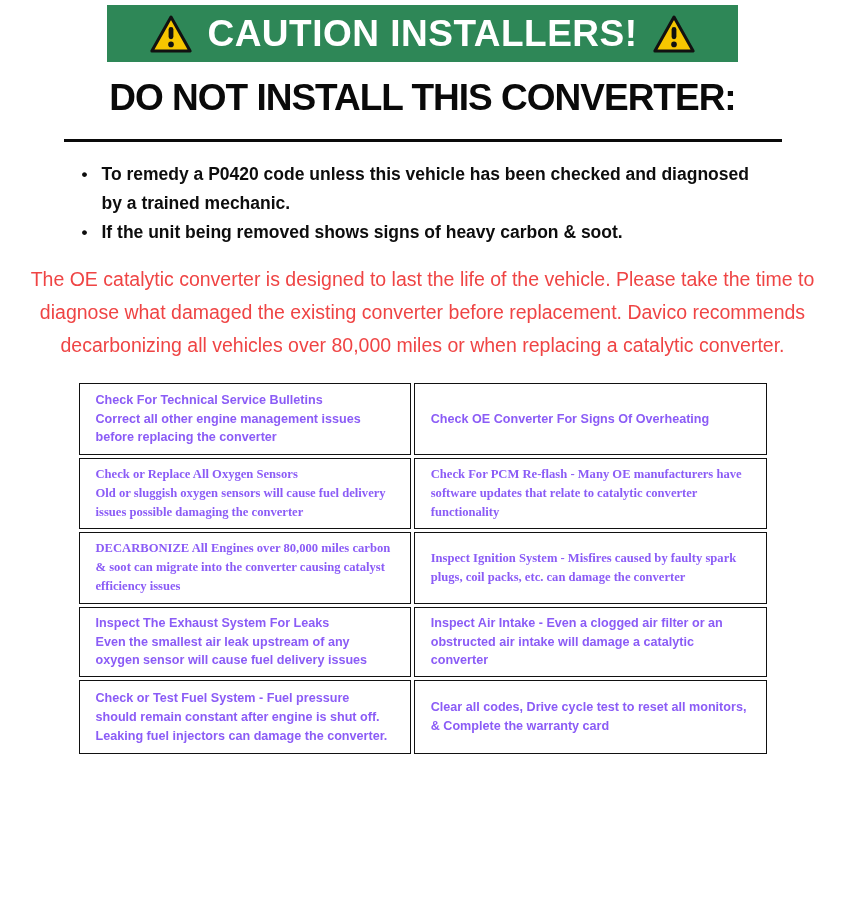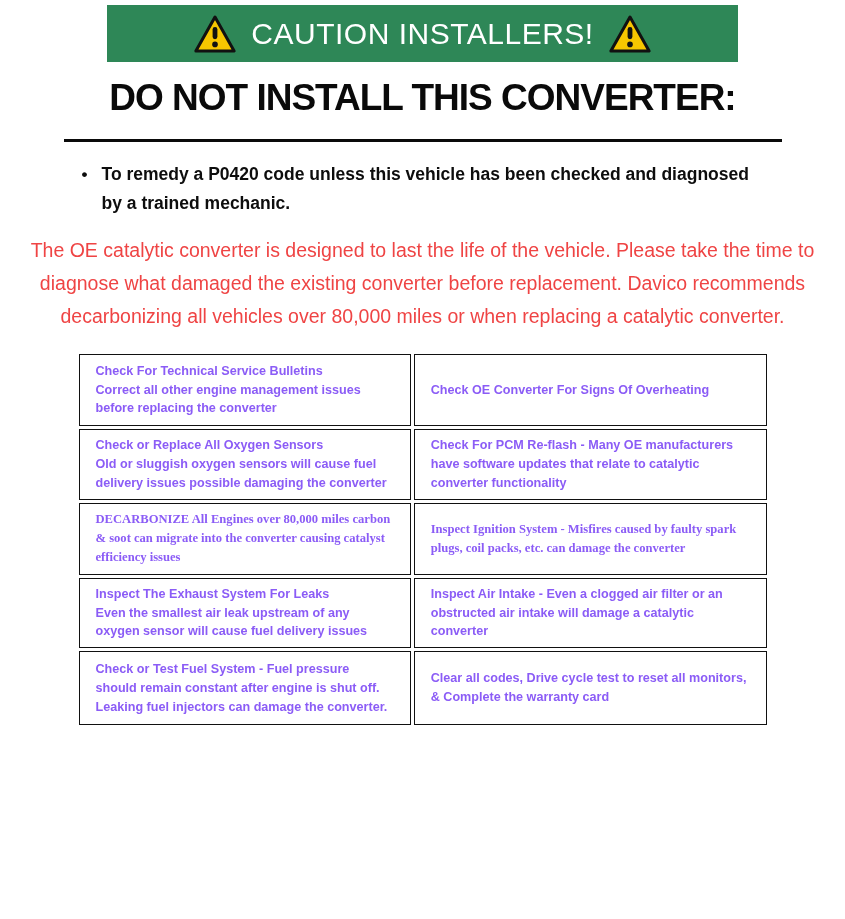--- a/index.html
+++ b/index.html
@@ -17,22 +17,22 @@
   .banner {
     width: 631px;
     height: 57px;
     margin: 0 auto;
     display: flex;
     align-items: center;
     justify-content: center;
     gap: 14px;
   }
   .banner .label {
-    font-size: 30px;
-    font-weight: 400;
+    font-size: 37px;
+    font-weight: 700;
     letter-spacing: 0.5px;
   }
   .tri { width: 44px; height: 40px; display: block; }
 
   
   .title {
     text-align: center;
     margin-top: 15px;
     font-size: 37px;
     font-weight: 800;
@@ -106,21 +106,21 @@
     font-weight: 700;
     line-height: 1.5;
     white-space: pre-line;
     color: #8b5cf6;
     background: #ffffff;
   }
   td.col-left  { width: 48.5%; }
   td.col-right { width: 51.5%; }
   td.lg { font-size: 14.5px; }
   tr.r1 td { height: 72px; }
-  tr.r2 td { height: 53px; }
+  tr.r2 td { height: 53px; font-family: Liberation Serif, serif; }
   tr.r3 td { height: 72px; font-family: Liberation Serif, serif; }
   tr.r4 td { height: 70px; }
   tr.r5 td { height: 56px; }
   tr.r6 td { height: 74px; }
 </style>
 </head>
 <body>
 
 <div class="page">
 
@@ -141,20 +141,21 @@
       </svg>
     </span>
   </div>
 
   <h1 class="title">DO NOT INSTALL THIS CONVERTER:</h1>
 
   <hr class="divider">
 
   <ul class="warnings">
     <li>To remedy a P0420 code unless this vehicle has been checked and diagnosed by a trained mechanic.</li>
+    <li>If the unit being removed shows signs of heavy carbon &amp; soot.</li>
   </ul>
 
   <p class="intro">The OE catalytic converter is designed to last the life of the vehicle. Please take the time to diagnose what damaged the existing converter before replacement. Davico recommends decarbonizing all vehicles over 80,000 miles or when replacing a catalytic converter.</p>
 
 
   <table class="tips">
     <tbody>
       <tr class="r1">
         <td class="col-left">Check For Technical Service Bulletins
 Correct all other engine management issues before replacing the converter</td>

